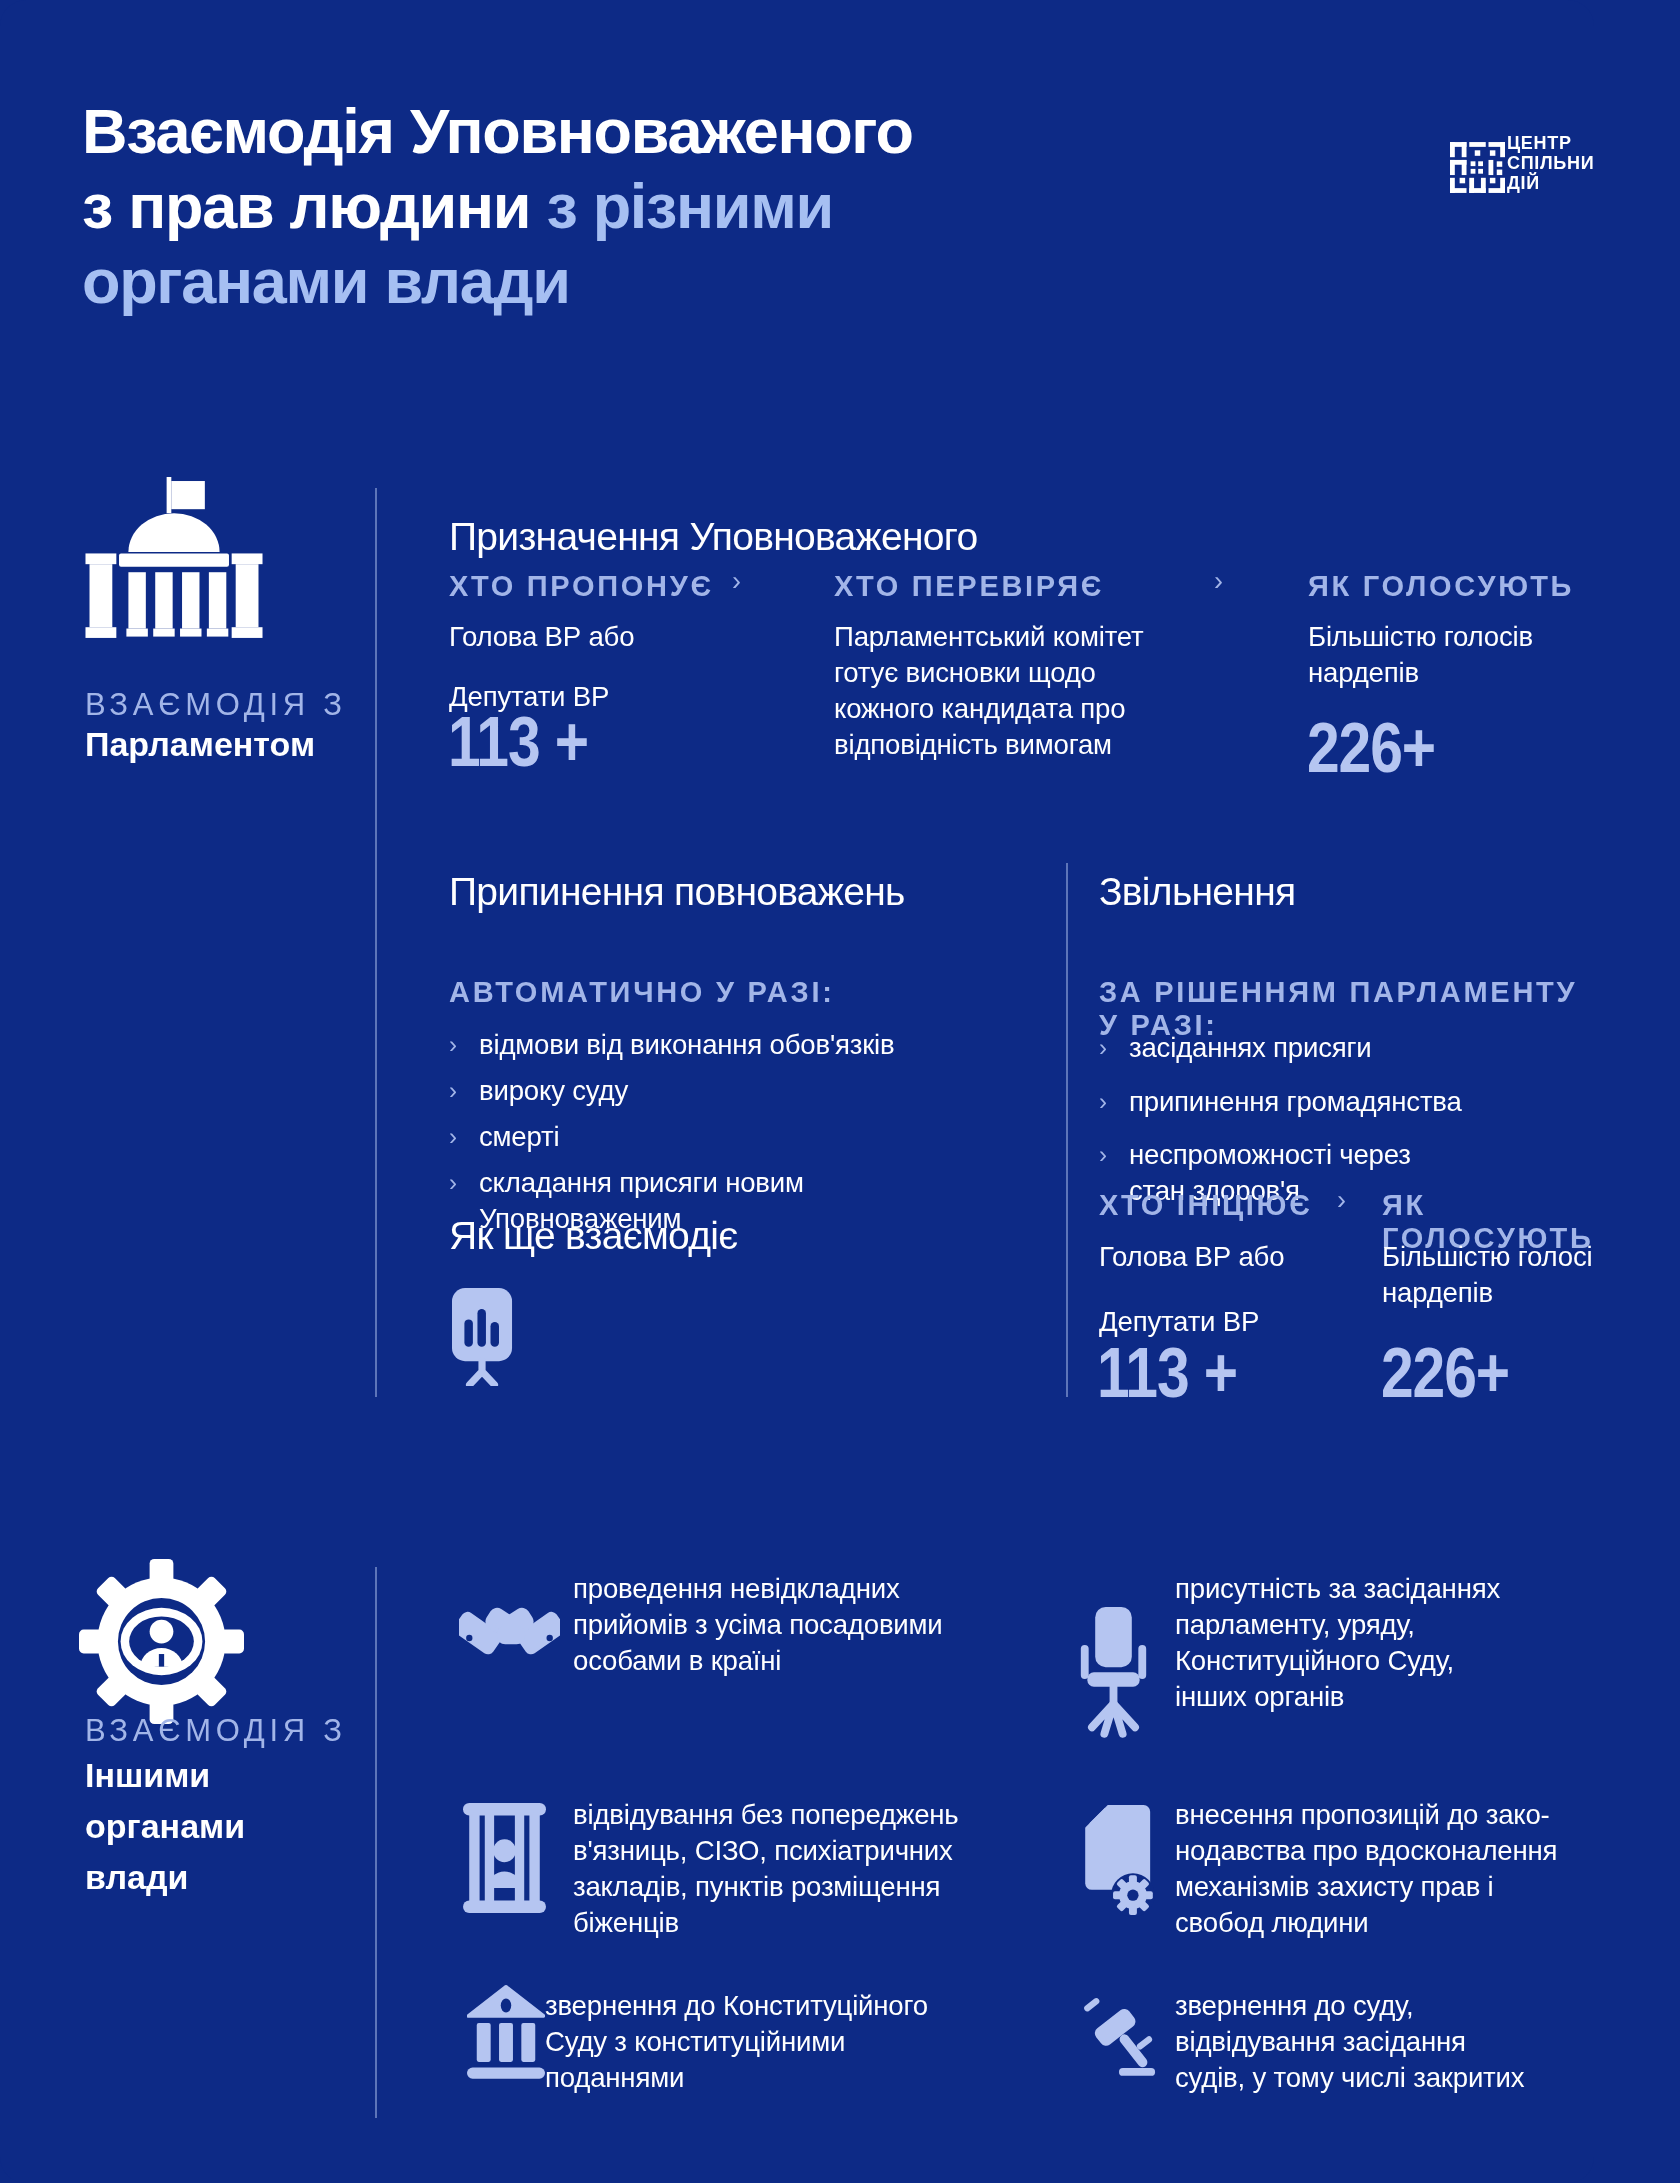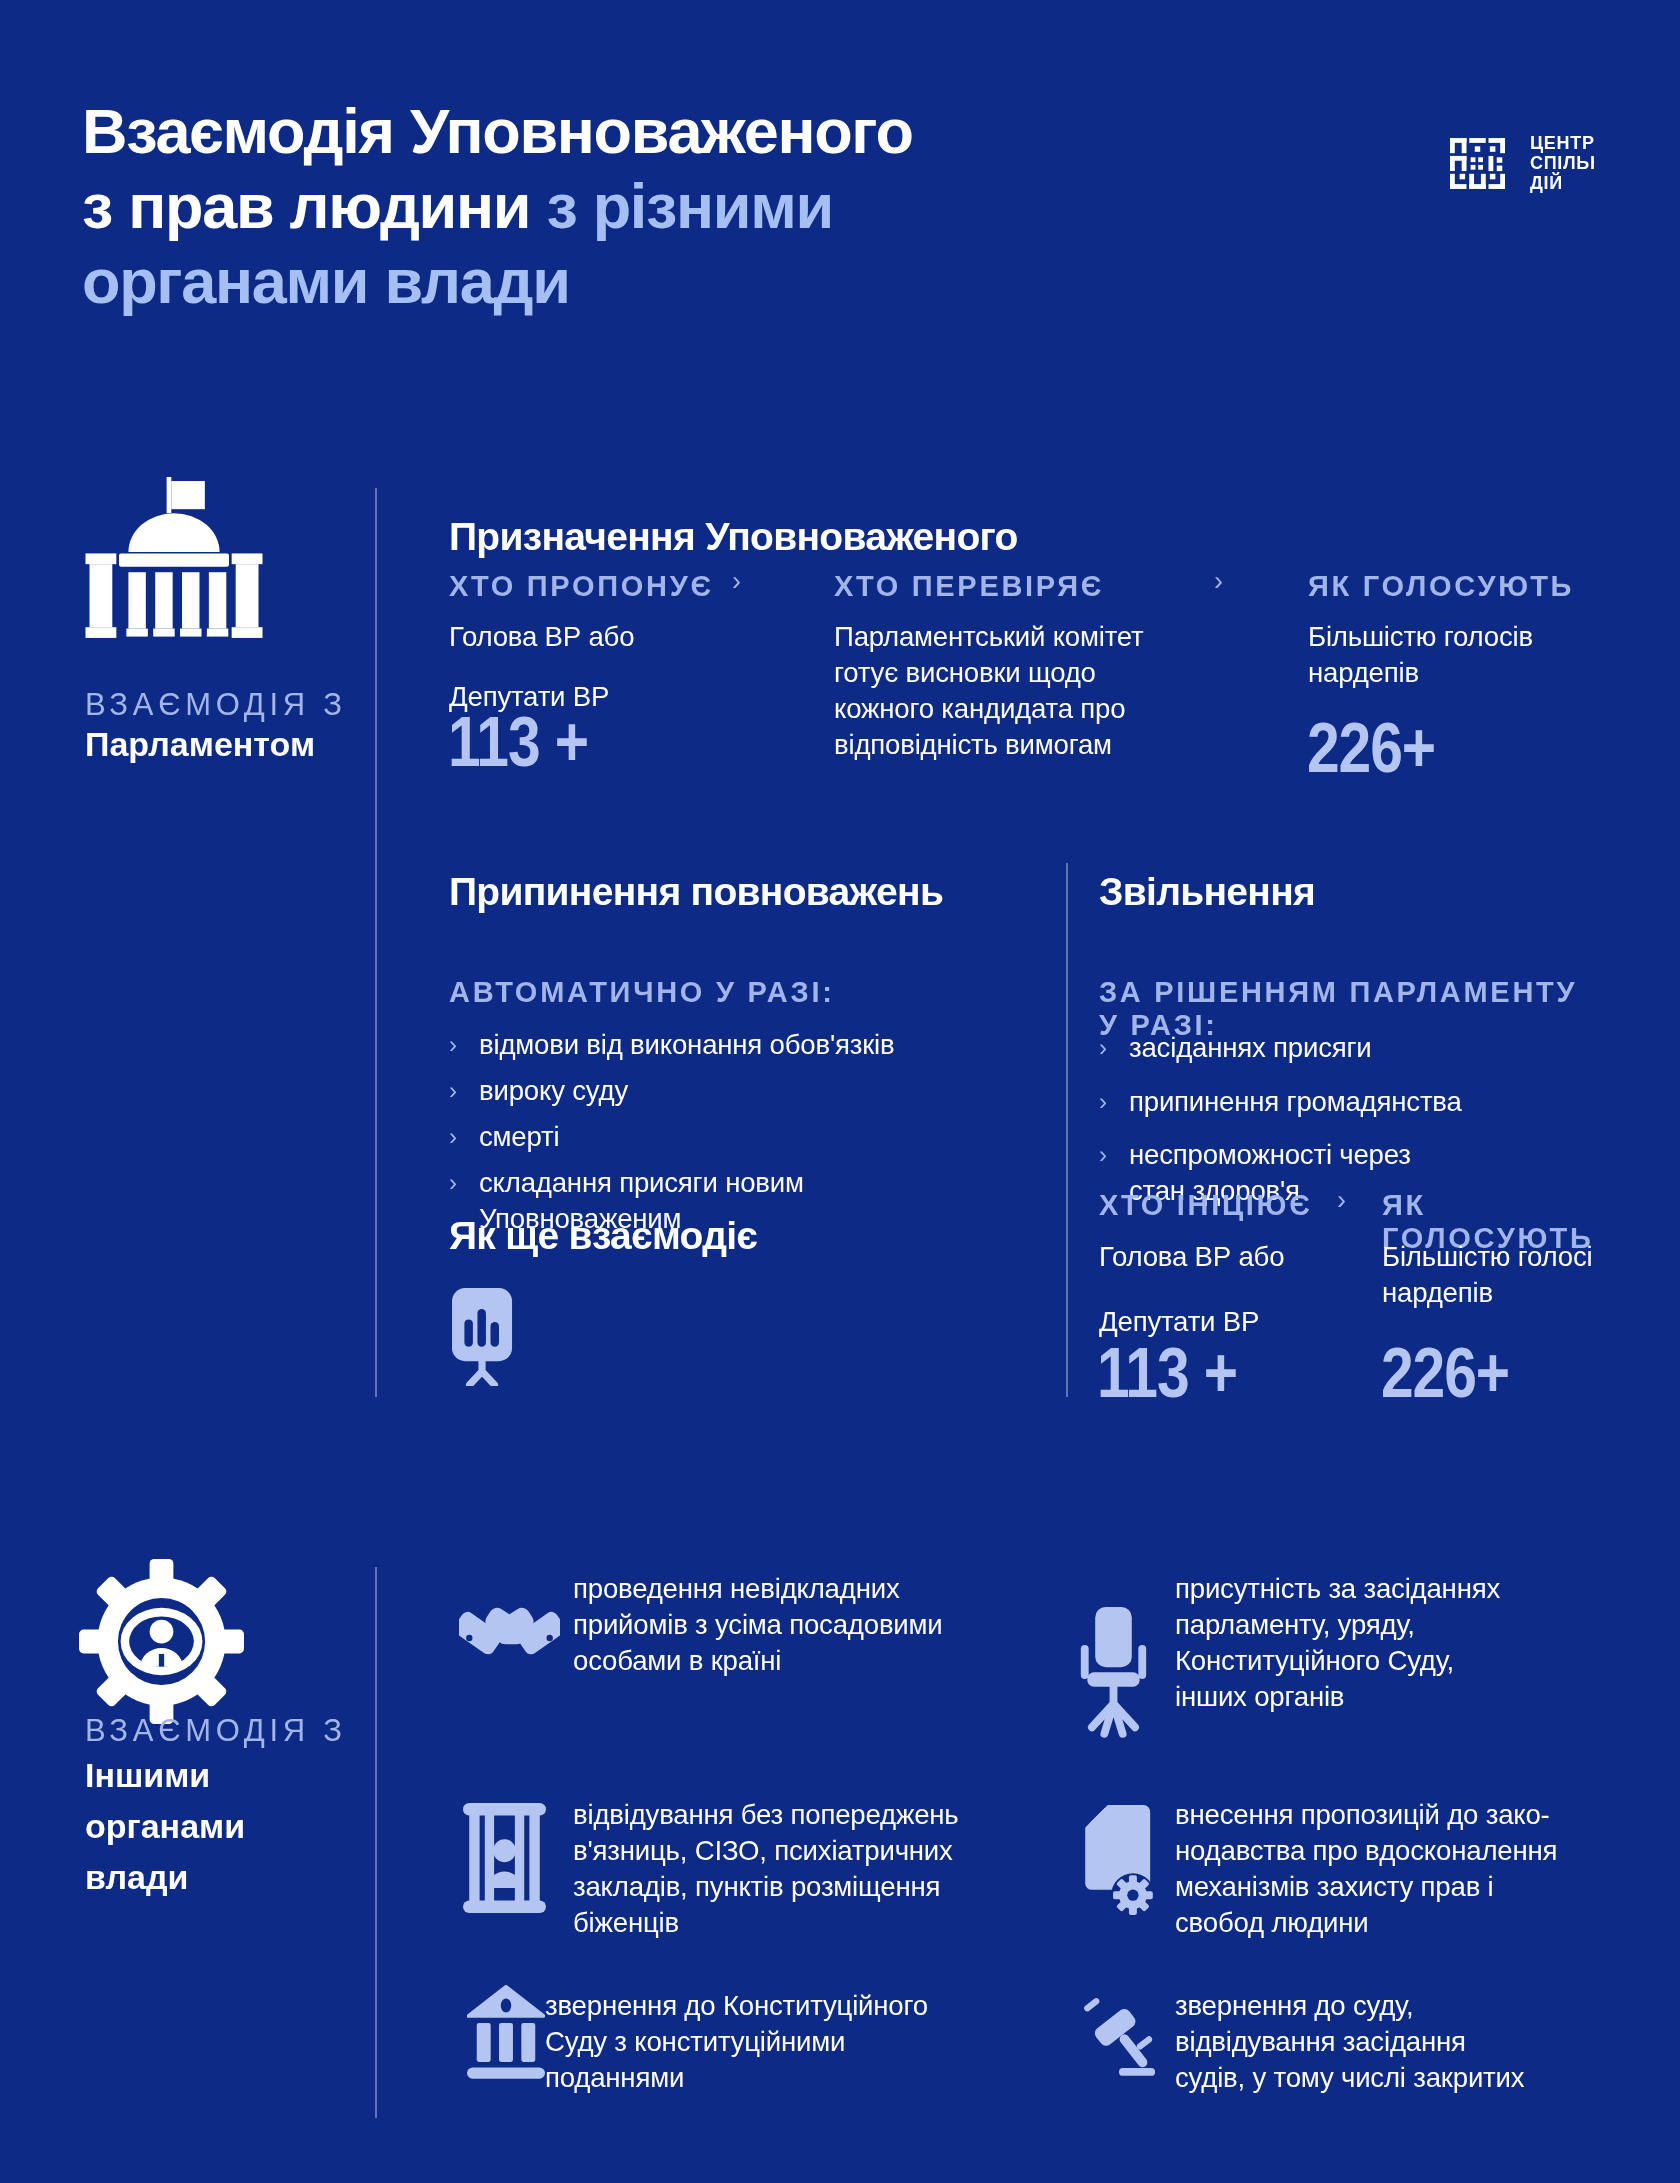--- a/index.html
+++ b/index.html
@@ -13,34 +13,34 @@
   *{margin:0;padding:0;box-sizing:border-box}
   html,body{background:var(--bg);}
   .canvas{
     position:relative;width:1594px;height:2183px;background:var(--bg);
     font-family:"Liberation Sans",sans-serif;color:var(--white);overflow:hidden;border-radius:26px;
   }
   .abs{position:absolute}
   .pre{white-space:pre-line}
   .title{font-size:63px;line-height:75px;font-weight:700;letter-spacing:-1.3px;color:var(--white)}
   .title .accent{color:var(--title-accent)}
-  .h2{font-size:39px;font-weight:700;letter-spacing:-0.7px;color:var(--white)}
+  .h2{font-size:39px;font-weight:400;letter-spacing:-0.7px;color:var(--white)}
   .lbl{font-size:29px;font-weight:700;letter-spacing:2.7px;color:var(--label)}
   .chev{font-size:27px;font-weight:400;color:var(--label)}
   .body{font-size:27.6px;line-height:36px;font-weight:400;color:var(--white);letter-spacing:-0.2px}
   .num{font-size:70px;font-weight:700;color:var(--accent);letter-spacing:-1.3px;
        transform:scaleX(.84);transform-origin:left top;line-height:1}
   .rail-label{font-size:31px;letter-spacing:4.7px;color:var(--label);font-weight:400}
   .rail-name{font-size:34px;font-weight:700;color:var(--white);line-height:51px}
   .vline{width:2px;background:var(--divider)}
   .list{list-style:none}
   .list li{display:flex;margin-bottom:10px}
   .list.wide li{margin-bottom:17.5px}
   .blt{flex:0 0 30px;color:var(--label);font-size:24px;line-height:36px}
-  .logo{display:flex;gap:25px;align-items:center}
+  .logo{display:flex;gap:2px;align-items:flex-end}
   .logo-text{font-size:18px;line-height:20px;font-weight:700;letter-spacing:0.7px;color:var(--white)}
   svg{display:block}
 </style>
 </head>
 <body>
 
 <div class="canvas">
 
   <h1 class="abs title" style="left:82px;top:94px">
     <span>Взаємодія Уповноваженого</span><br>

